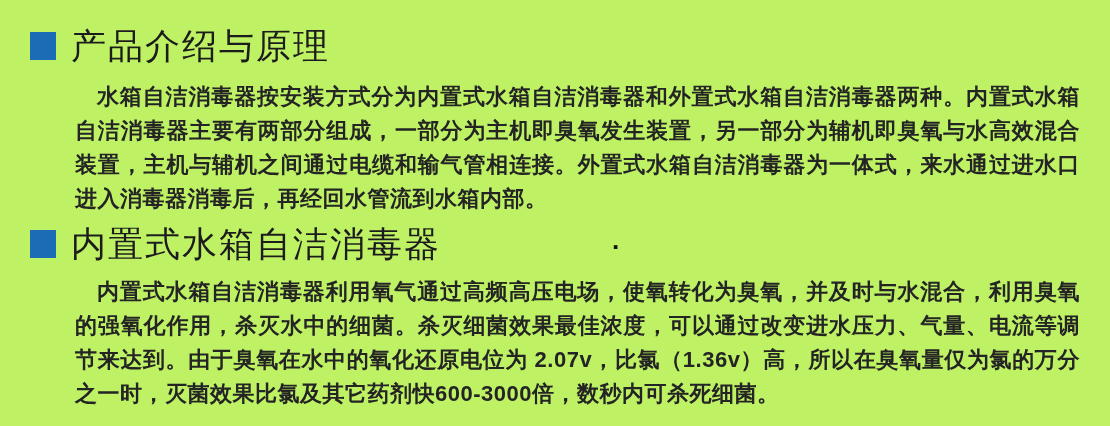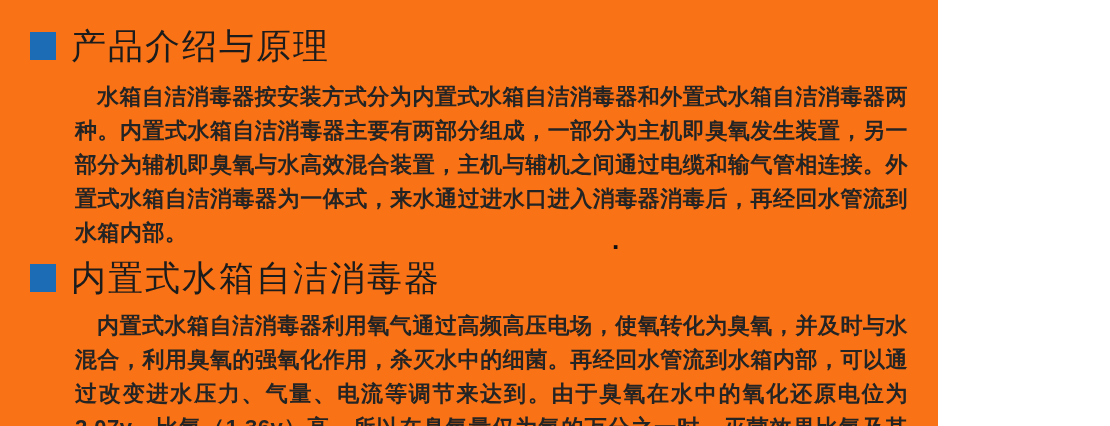--- a/index.html
+++ b/index.html
@@ -5,23 +5,23 @@
   * { box-sizing: border-box; }
   html, body { margin: 0; padding: 0; }
   body {
     width: 1110px;
     height: 426px;
     background: #ffffff;
     font-family: "Liberation Sans", "DejaVu Sans", sans-serif;
   }
   .page {
     position: relative;
-    width: 938px;
+    width: 1110px;
     height: 426px;
-    background: #f97316;
+    background: #bef264;
     overflow: hidden;
     padding-top: 26px;
   }
   .heading-row {
     display: flex;
     align-items: center;
     gap: 15px;
     margin-left: 30px;
     height: 40px;
   }
@@ -74,18 +74,18 @@
       <h1 class="section-title">产品介绍与原理</h1>
     </div>
     <p class="body-text">水箱自洁消毒器按安装方式分为内置式水箱自洁消毒器和外置式水箱自洁消毒器两种。内置式水箱自洁消毒器主要有两部分组成，一部分为主机即臭氧发生装置，另一部分为辅机即臭氧与水高效混合装置，主机与辅机之间通过电缆和输气管相连接。外置式水箱自洁消毒器为一体式，来水通过进水口进入消毒器消毒后，再经回水管流到水箱内部。</p>
   </section>
 
   <section class="section-2">
     <div class="heading-row">
       <span class="bullet"></span>
       <h1 class="section-title">内置式水箱自洁消毒器</h1>
     </div>
-    <p class="body-text">内置式水箱自洁消毒器利用氧气通过高频高压电场，使氧转化为臭氧，并及时与水混合，利用臭氧的强氧化作用，杀灭水中的细菌。再经回水管流到水箱内部，可以通过改变进水压力、气量、电流等调节来达到。由于臭氧在水中的氧化还原电位为 2.07v，比氯（1.36v）高，所以在臭氧量仅为氯的万分之一时，灭菌效果比氯及其它药剂快600-3000倍，数秒内可杀死细菌。</p>
+    <p class="body-text">内置式水箱自洁消毒器利用氧气通过高频高压电场，使氧转化为臭氧，并及时与水混合，利用臭氧的强氧化作用，杀灭水中的细菌。杀灭细菌效果最佳浓度，可以通过改变进水压力、气量、电流等调节来达到。由于臭氧在水中的氧化还原电位为 2.07v，比氯（1.36v）高，所以在臭氧量仅为氯的万分之一时，灭菌效果比氯及其它药剂快600-3000倍，数秒内可杀死细菌。</p>
   </section>
 
   <span class="stray-dot">·</span>
 
 </div>
 
 </body></html>

